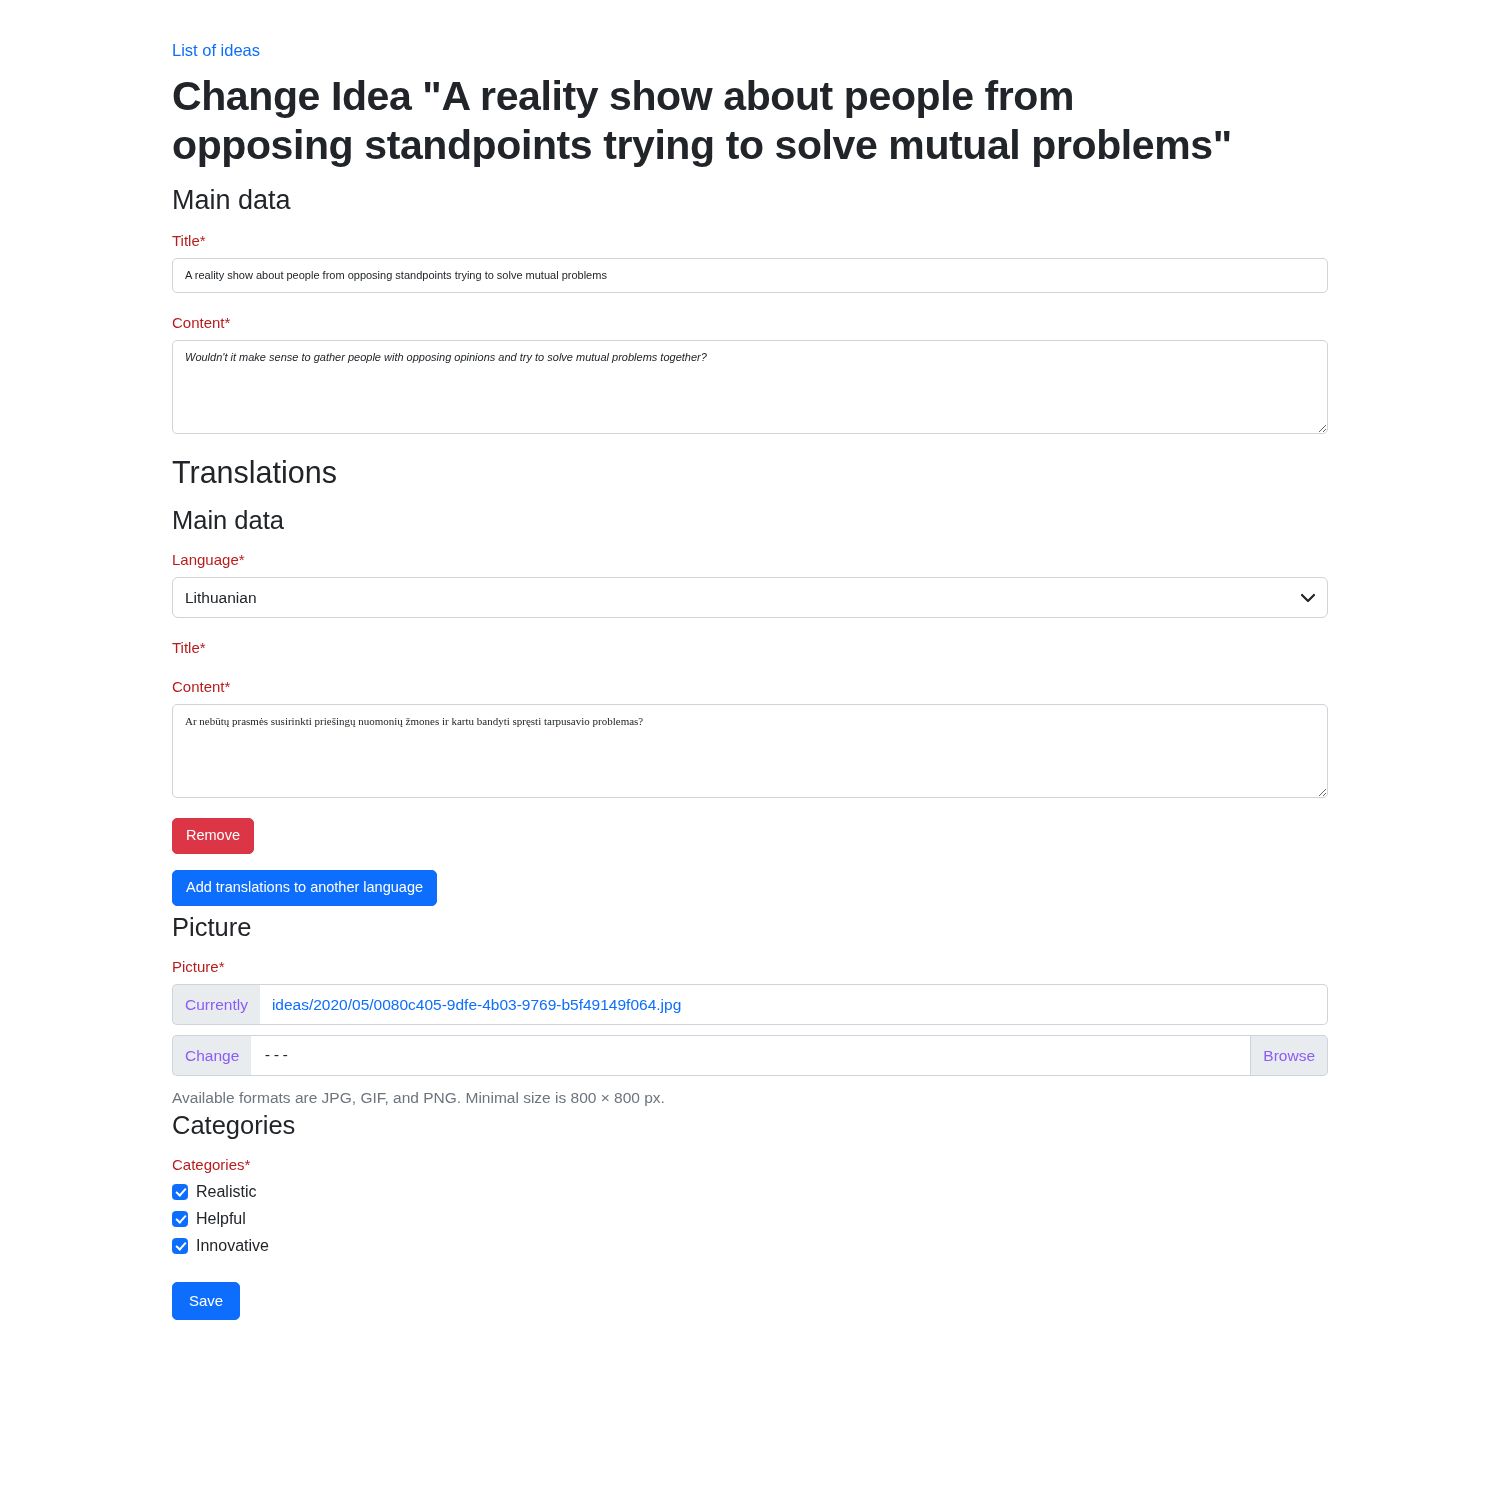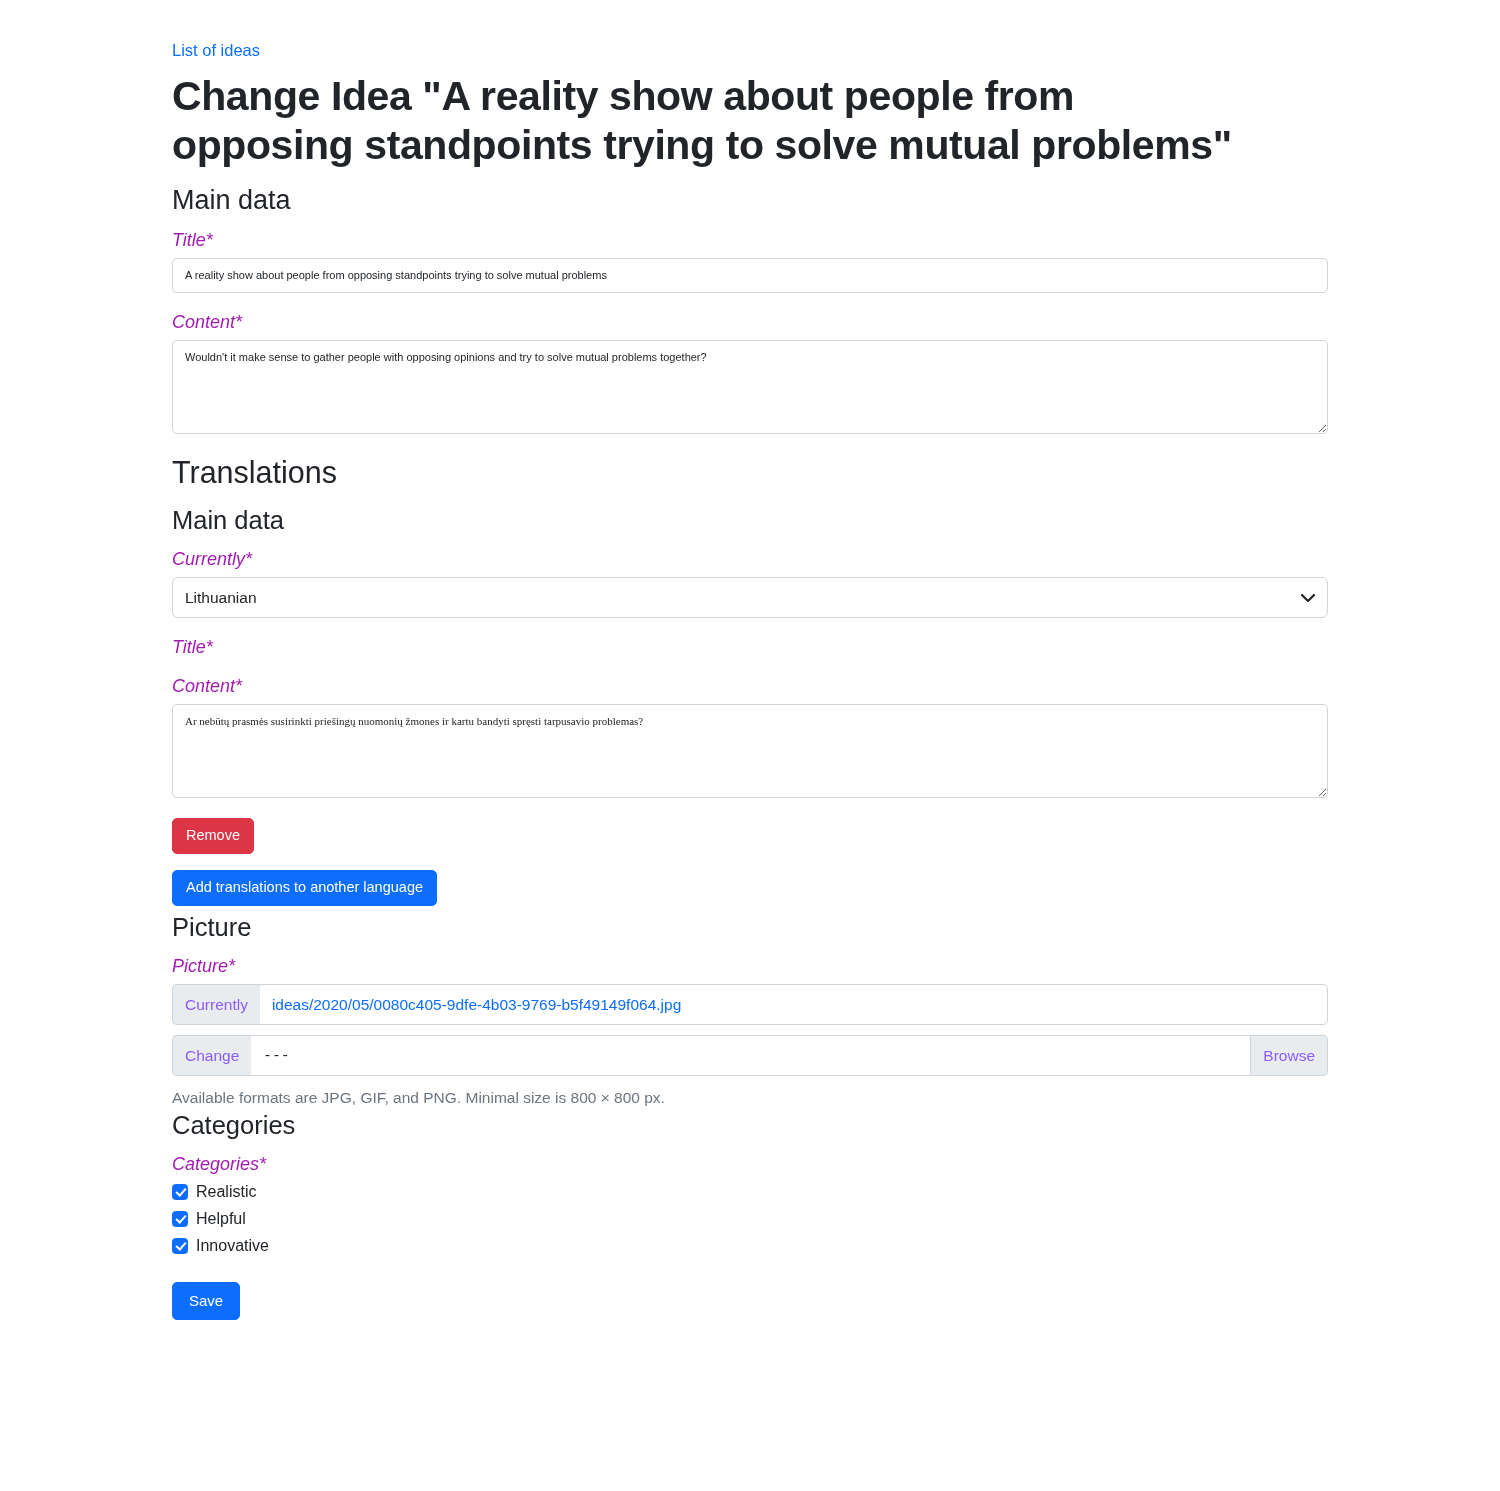--- a/index.html
+++ b/index.html
@@ -60,25 +60,24 @@
     font-weight: 400;
     margin: 0 0 14px 0;
     color: #212529;
   }
   .mt-big { margin-top: 44px; }
   .mt-mid { margin-top: 32px; }
 
   
   .form-label {
     display: block;
-    font-size: 18px;
+    font-size: 15px;
     line-height: 19px;
-    color: #a21caf;
+    color: #b91c1c;
     margin: 0 0 8px 0;
-    font-style: italic;
   }
   .field-group { margin-bottom: 20px; }
 
   
   .form-control {
     display: block;
     width: 100%;
     box-sizing: border-box;
     font-family: "Liberation Sans", sans-serif;
     font-size: 11px;
@@ -87,21 +86,21 @@
     background: #ffffff;
     border: 1px solid #ced4da;
     border-radius: 5px;
     padding: 8px 12px;
     outline: none;
   }
   textarea.form-control {
     resize: vertical;
     overflow: auto;
   }
-  textarea.main-content { height: 94px; }
+  textarea.main-content { height: 94px; font-style: italic; }
   textarea.tr-content { height: 94px; font-family: Liberation Serif, serif; }
 
   
   .select-wrap { position: relative; }
   select.form-select {
     display: block;
     width: 100%;
     box-sizing: border-box;
     font-family: "Liberation Sans", sans-serif;
     font-size: 15.5px;
@@ -273,21 +272,21 @@
     <div class="field-group">
       <label class="form-label">Content*</label>
       <textarea class="form-control main-content" style="">Wouldn't it make sense to gather people with opposing opinions and try to solve mutual problems together?</textarea>
     </div>
 
     
     <h2 class="section-heading mt-big">Translations</h2>
     <h3 class="sub-heading">Main data</h3>
 
     <div class="field-group">
-      <label class="form-label">Currently*</label>
+      <label class="form-label">Language*</label>
       <div class="select-wrap">
         <select class="form-select">
           <option>Lithuanian</option>
         </select>
         <svg class="select-chevron" viewBox="0 0 14 10">
           <path d="M1 2 L7 8 L13 2" fill="none" stroke="#212529" stroke-width="2.2" stroke-linecap="round" stroke-linejoin="round"></path>
         </svg>
       </div>
     </div>
 

